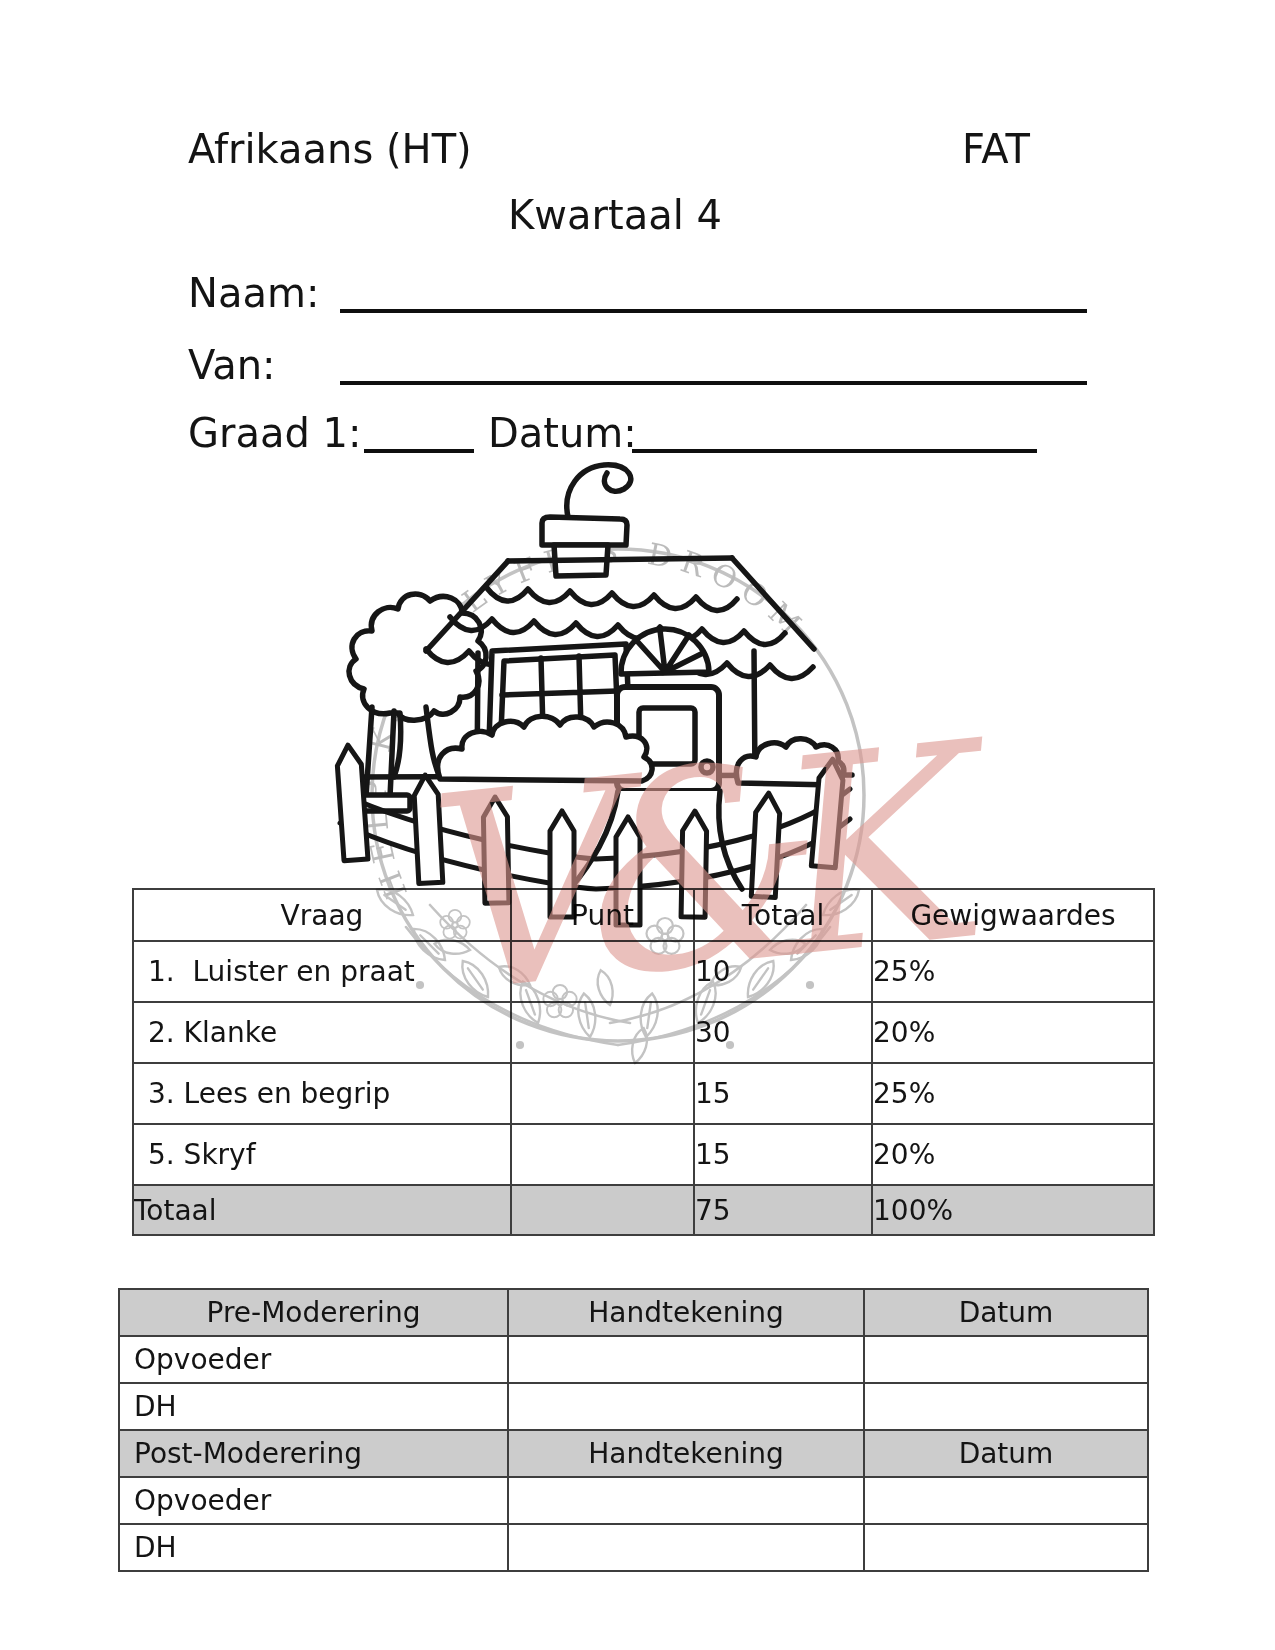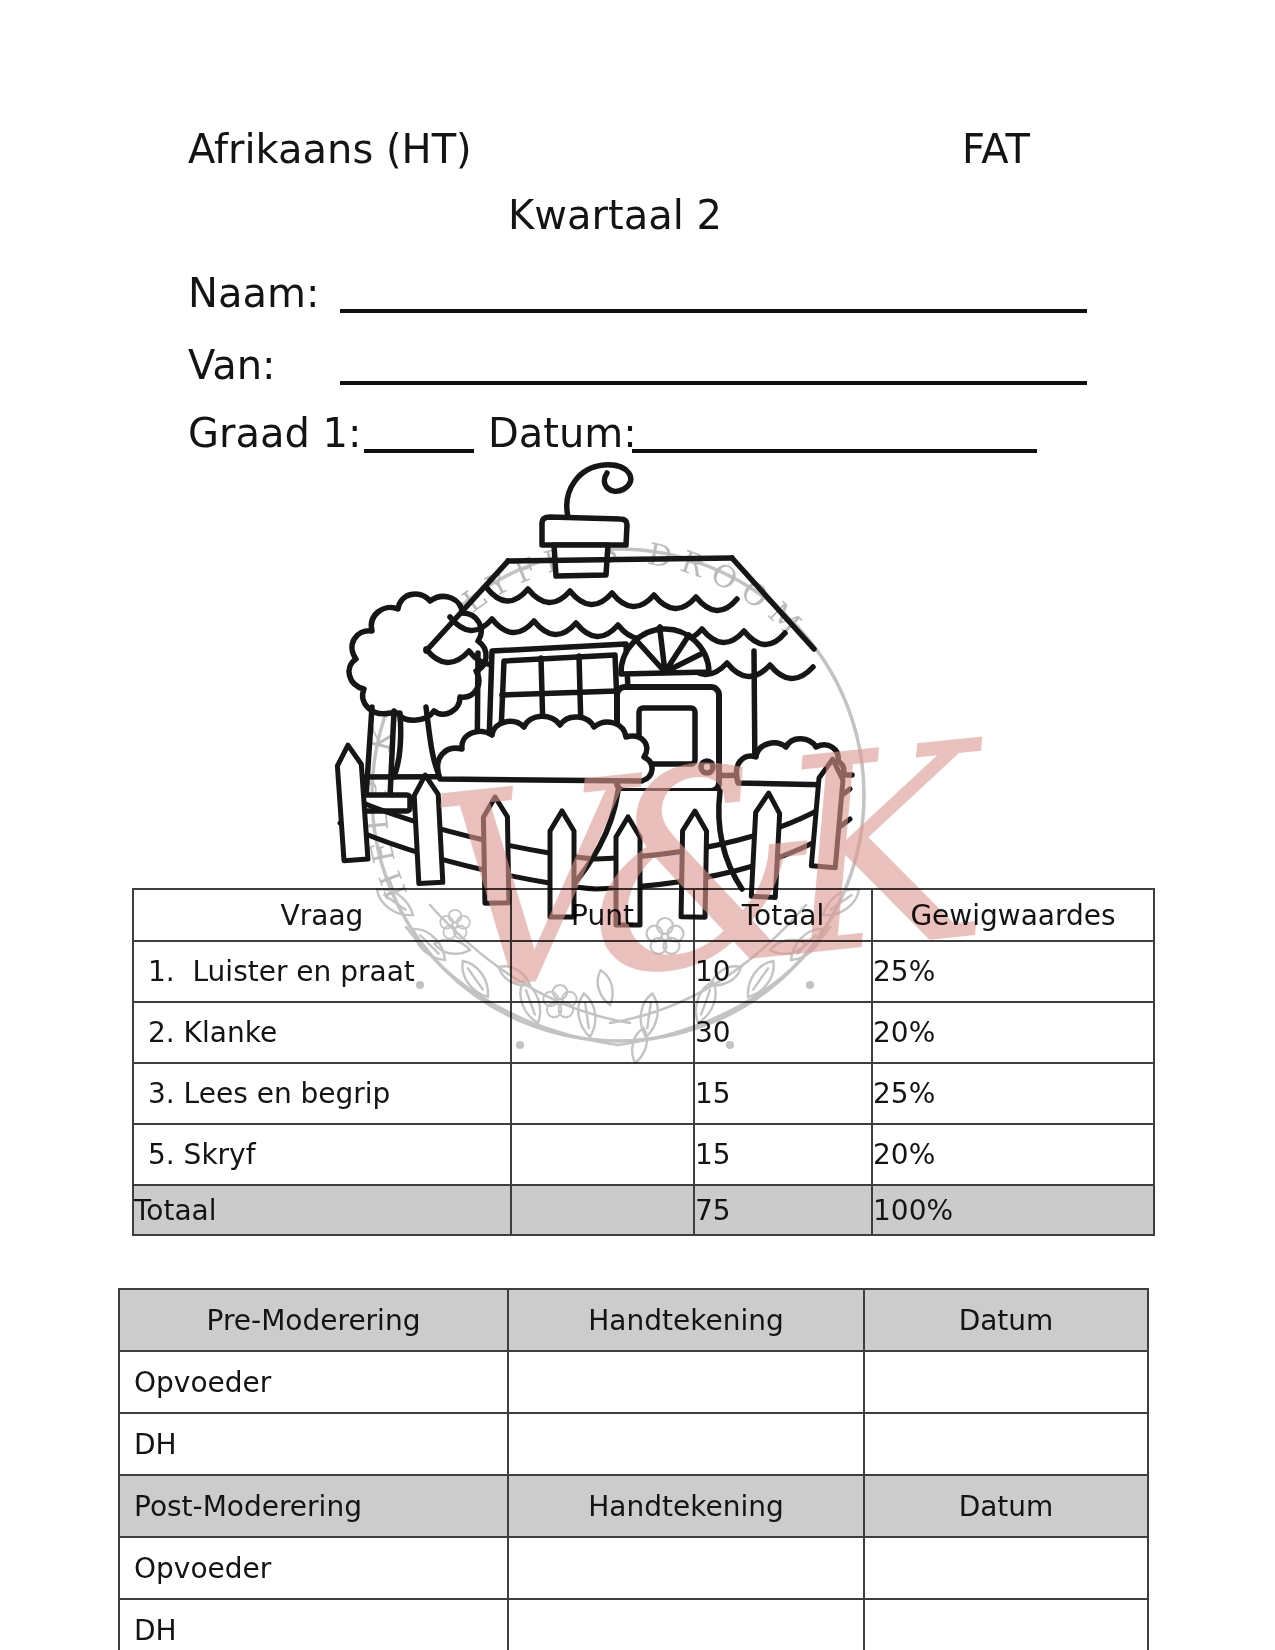--- a/index.html
+++ b/index.html
@@ -23,31 +23,31 @@
   .marks table{width:1021px;}
   .marks tr.hrow{height:52px;}
   .marks tr.drow{height:61px;}
   .marks tr.trow{height:50px;background:#cbcbcb;}
   .c-center{}
   .c-left{text-align:left;padding-left:14px !important;}
 
   
   .moder{position:absolute;left:118px;top:1288px;z-index:1;}
   .moder table{width:1029px;}
-  .moder tr{height:62px;}
+  .moder tr{height:47px;}
   .moder tr.grow{background:#cccccc;}
 </style>
 </head>
 <body>
 
 <div class="page">
 
   <div class="abs hdr" style="left:188px;top:126px;">Afrikaans (HT)</div>
   <div class="abs hdr" style="left:962px;top:126px;">FAT</div>
-  <div class="abs hdr" style="left:0;top:192px;width:1230px;text-align:center;">Kwartaal 2</div>
+  <div class="abs hdr" style="left:0;top:192px;width:1230px;text-align:center;">Kwartaal 4</div>
 
   <div class="abs label" style="left:188px;top:270px;">Naam:</div>
   <div class="fill-line" style="left:340px;top:309px;width:747px;"></div>
 
   <div class="abs label" style="left:188px;top:342px;">Van:</div>
   <div class="fill-line" style="left:340px;top:381px;width:747px;"></div>
 
   <div class="abs label" style="left:188px;top:410px;">Graad 1:</div>
   <div class="fill-line short" style="left:364px;top:449px;width:110px;"></div>
 

